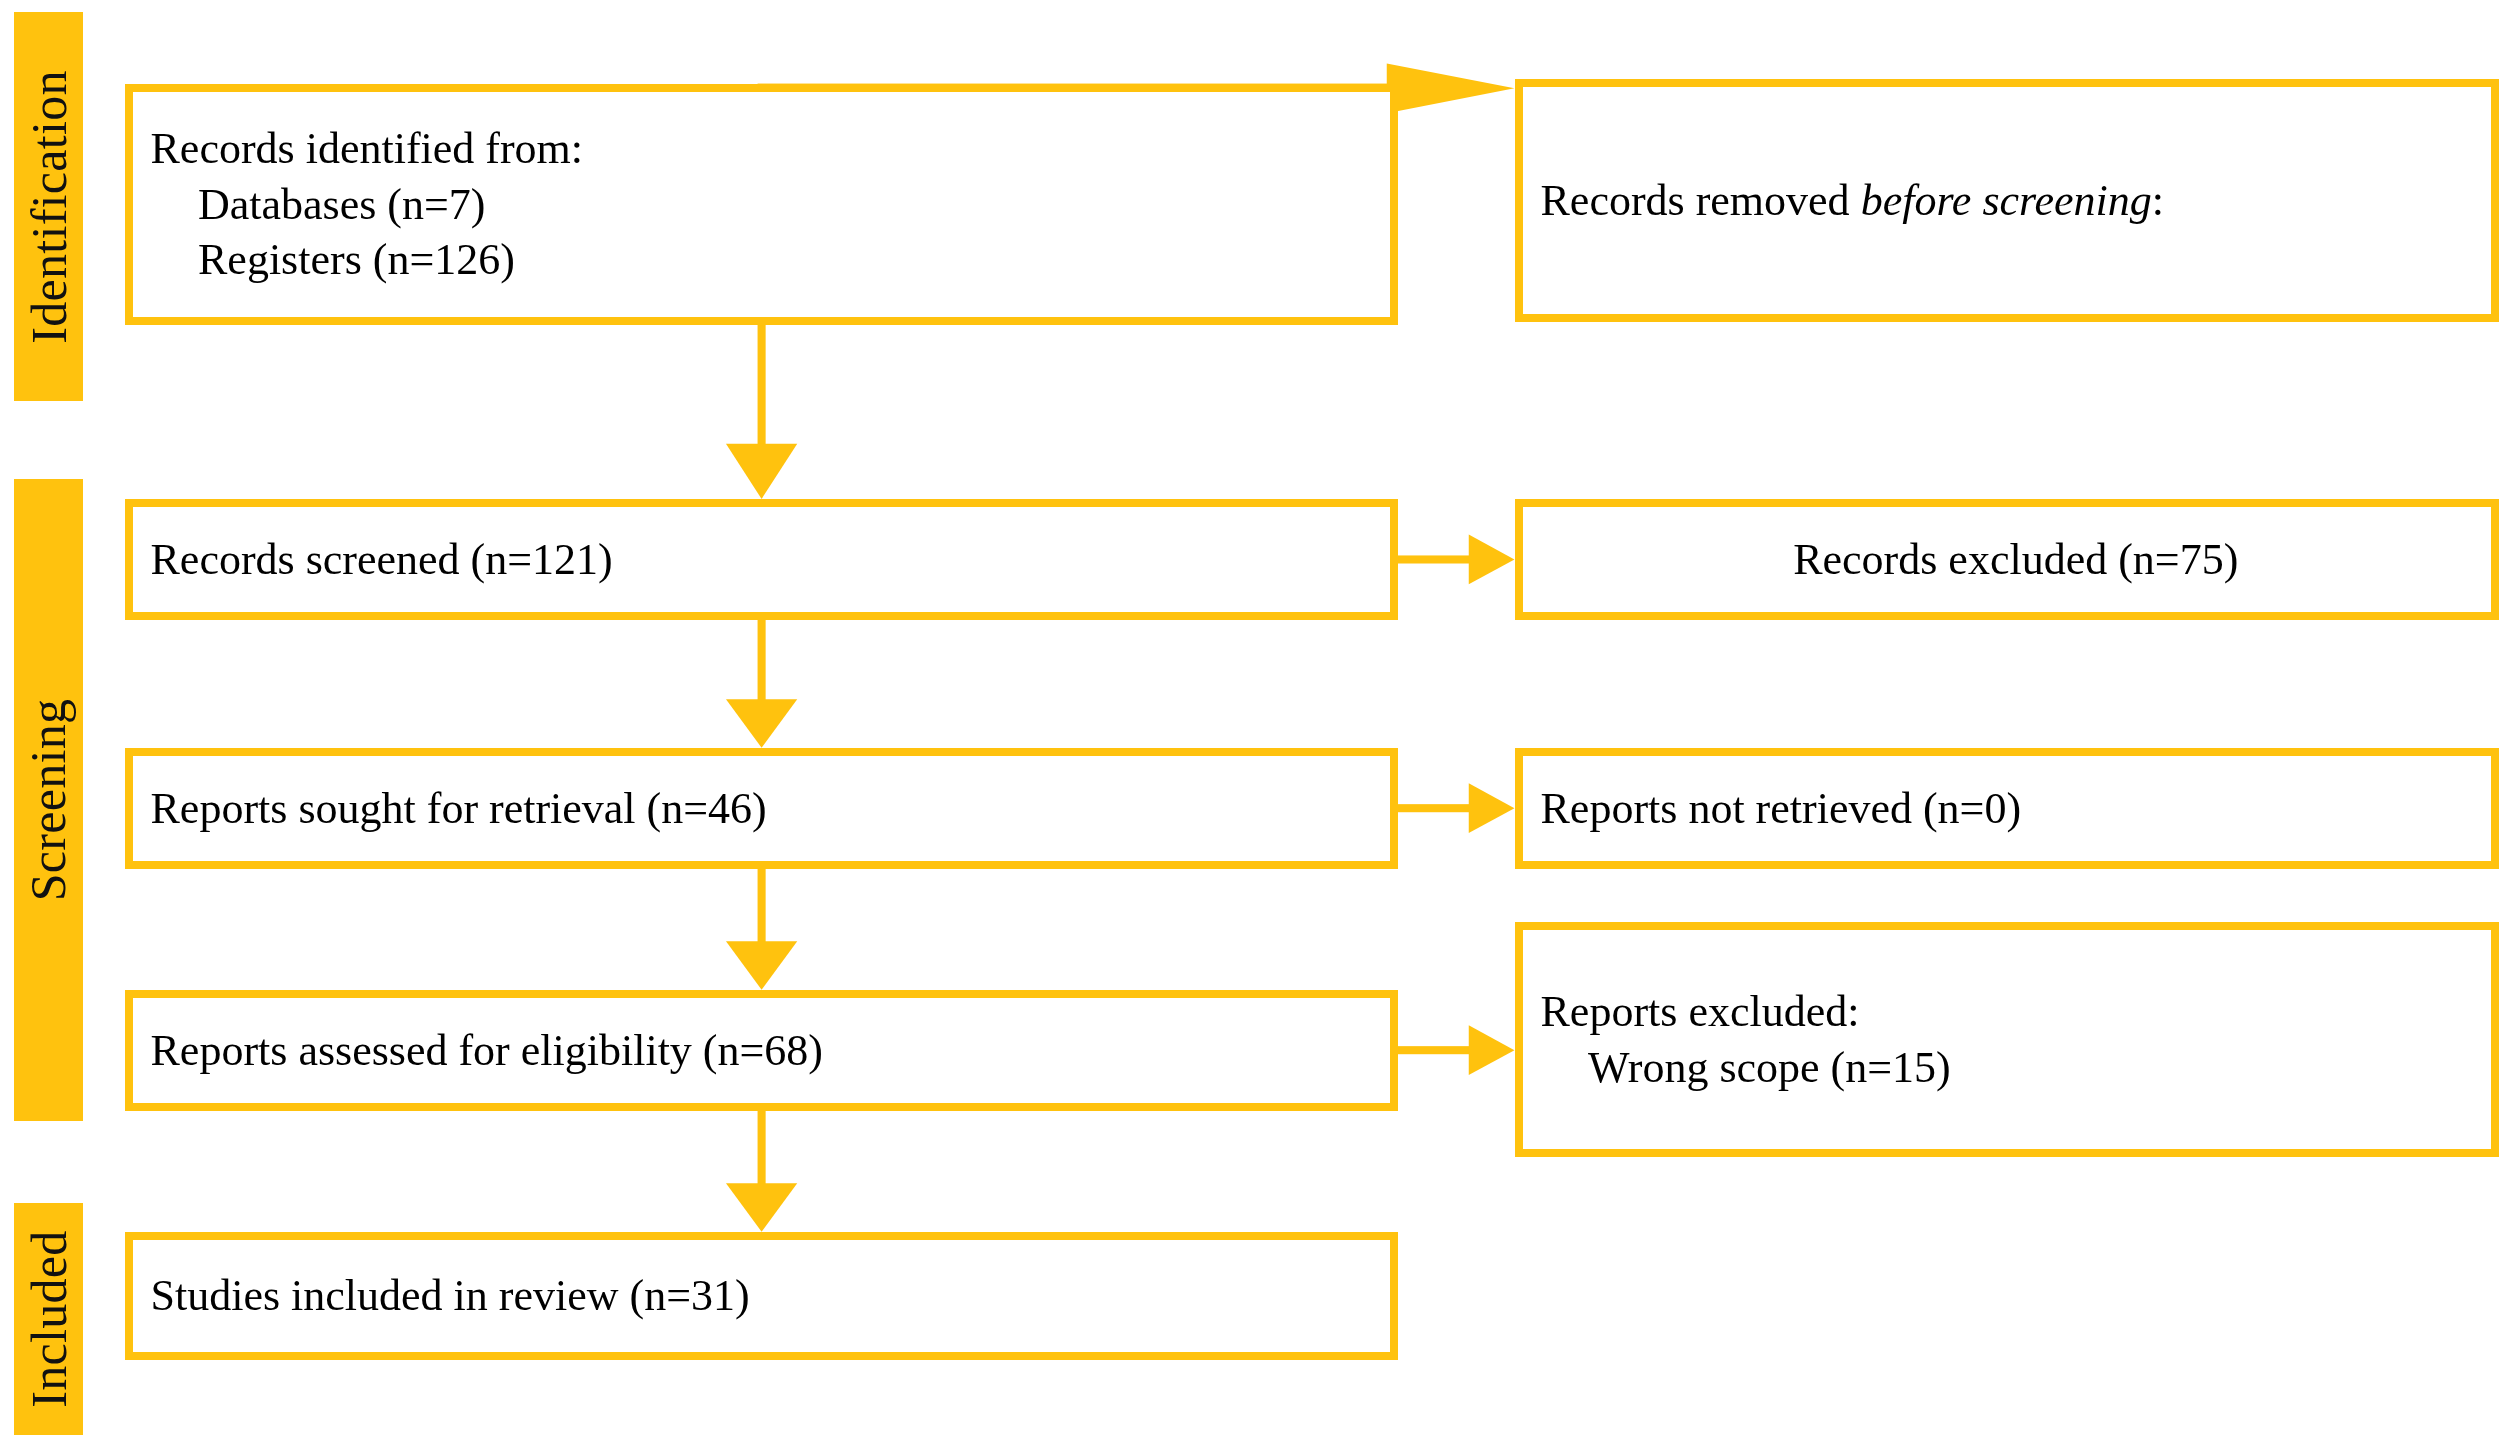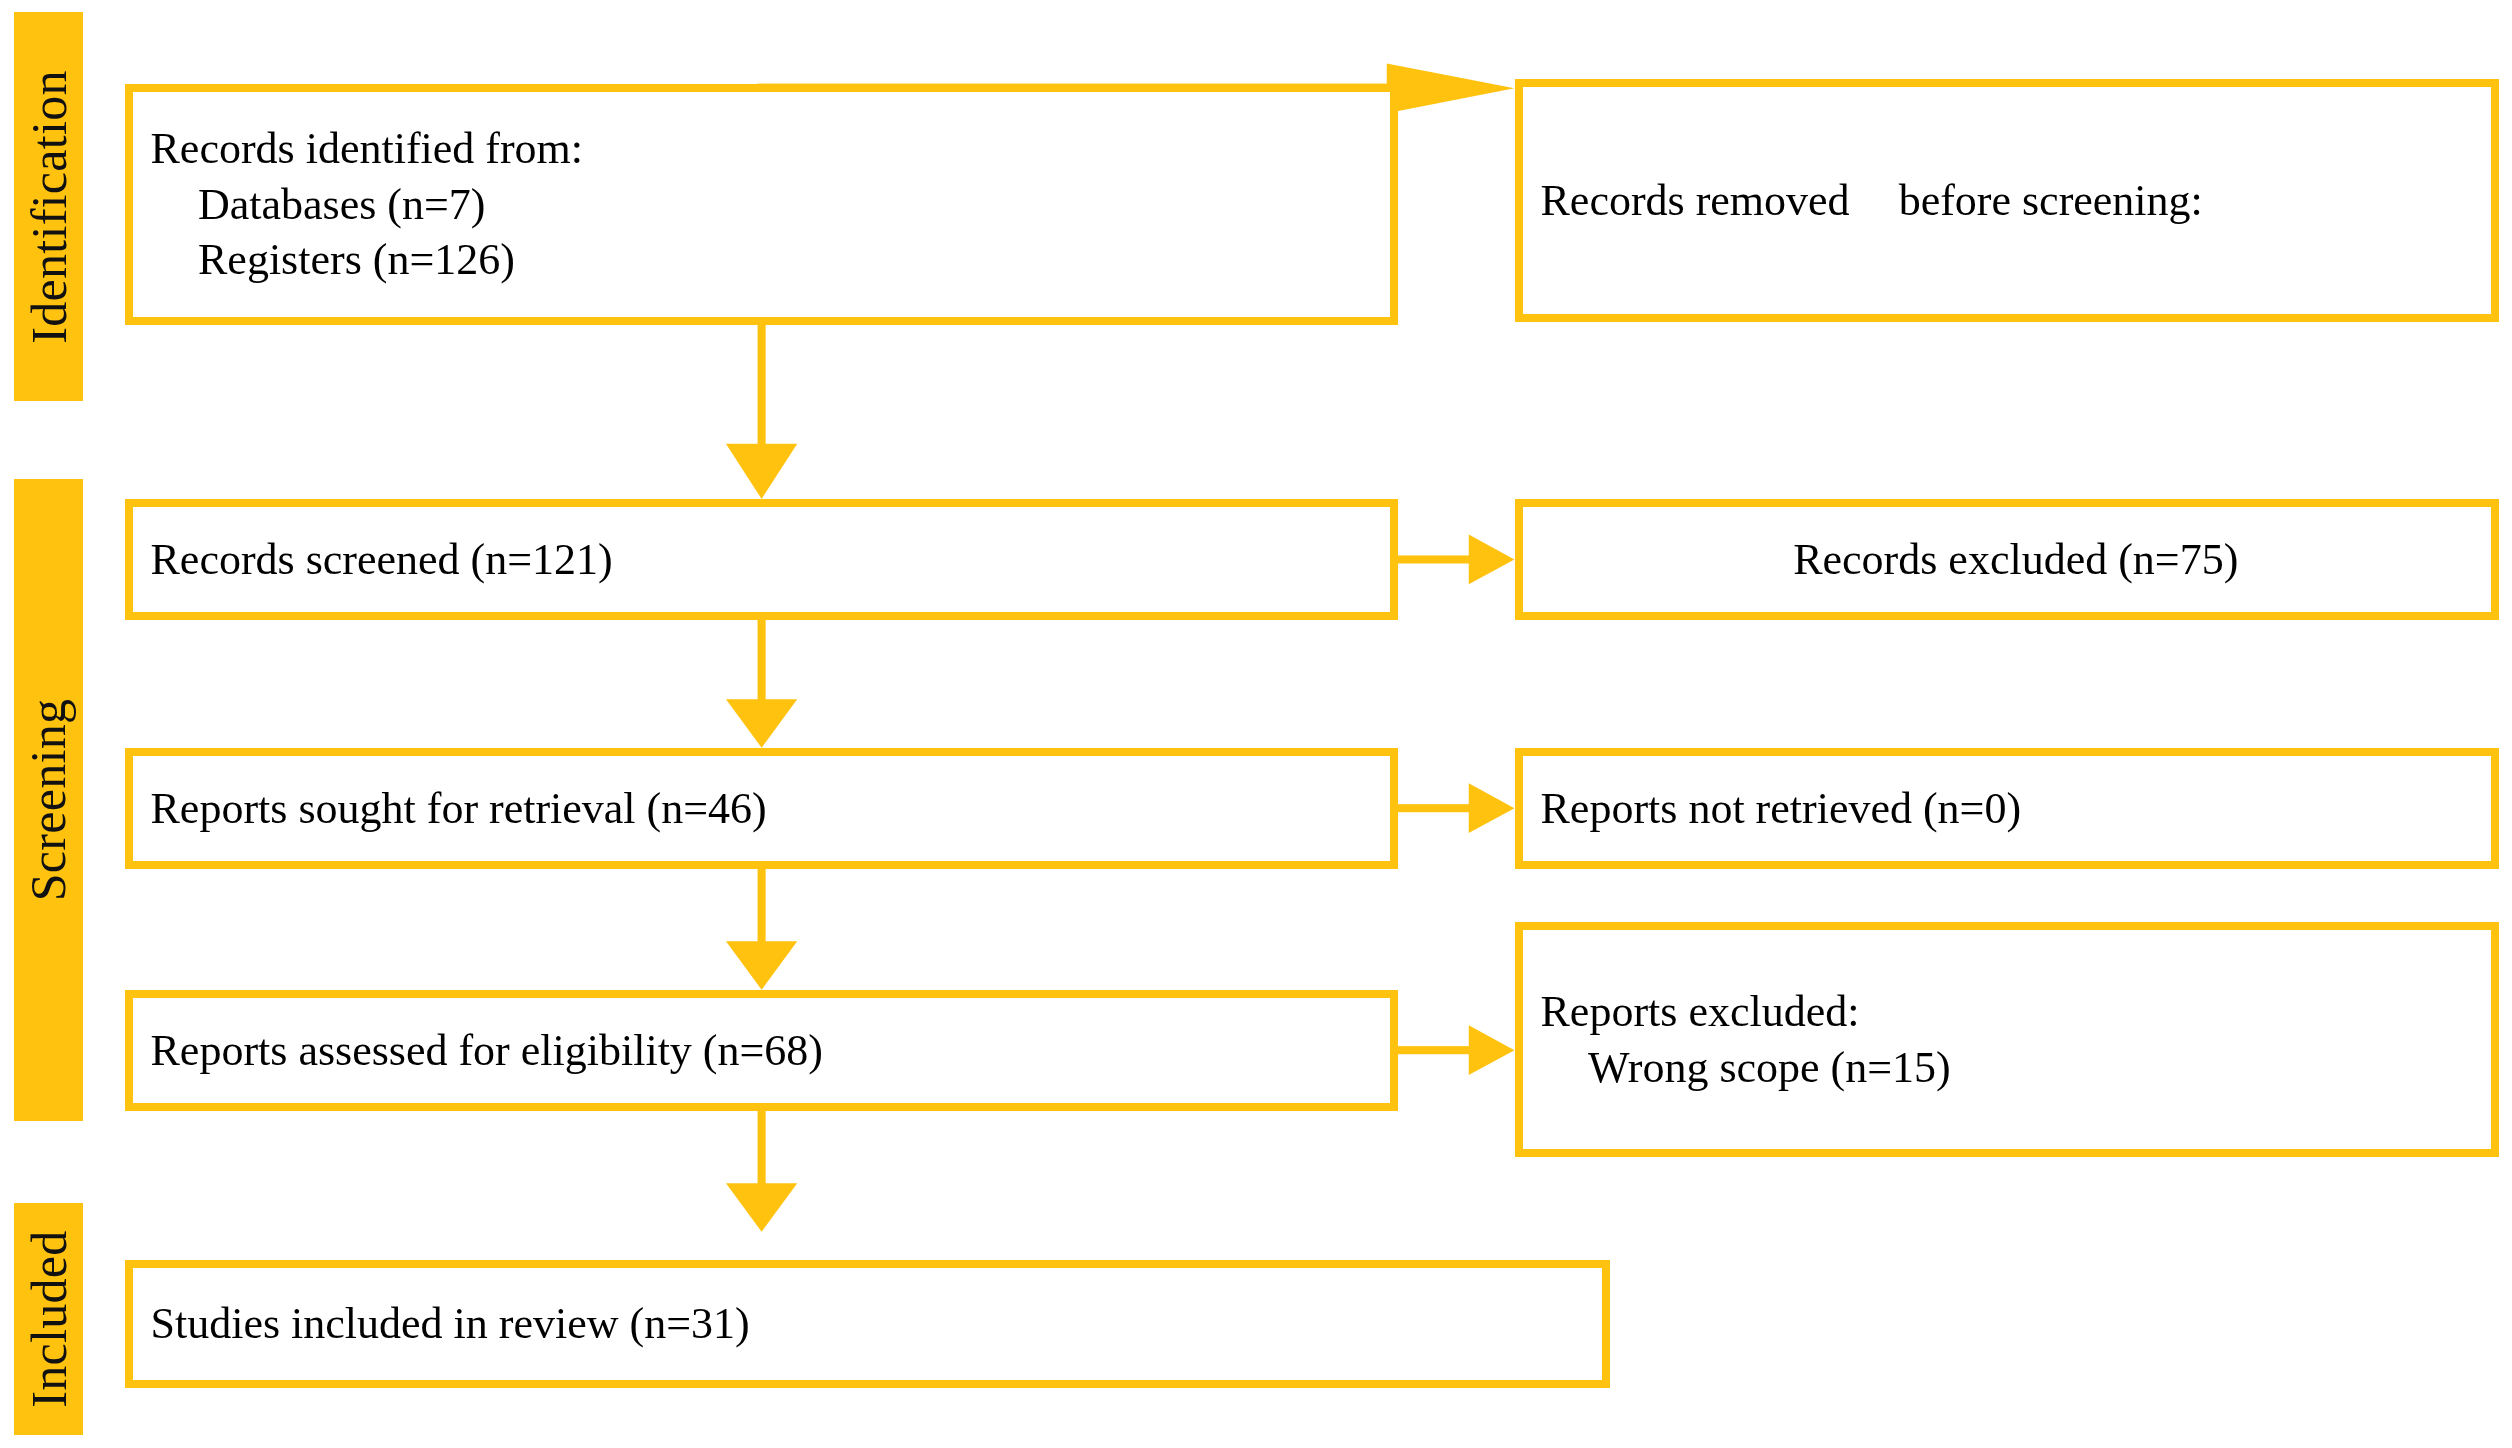--- a/index.html
+++ b/index.html
@@ -55,21 +55,21 @@
     font-size: 44px;
     line-height: 1.26;
     color: #000000;
     white-space: nowrap;
     padding-left: 17.5px;
   }
   .box-line.indent {
     padding-left: 65px;
   }
   .box-line .ital {
-    margin-left: 38px;
+    font-style: italic;
   }
 
   
   #connectors {
     position: absolute;
     left: 0;
     top: 0;
     width: 2512px;
     height: 1449px;
     pointer-events: none;
@@ -167,18 +167,18 @@
 
   <div class="flow-box" style="left:125px; top:990px; width:1273px; height:121px;">
     <div class="box-line">Reports assessed for eligibility (n=68)</div>
   </div>
 
   <div class="flow-box" style="left:1515px; top:922px; width:984px; height:235px;">
     <div class="box-line">Reports excluded:</div>
     <div class="box-line indent">Wrong scope (n=15)</div>
   </div>
 
-  <div class="flow-box" style="left:125px; top:1232px; width:1485px; height:128px;margin-top:28px;">
+  <div class="flow-box" style="left:125px; top:1232px; width:1273px; height:128px;">
     <div class="box-line">Studies included in review (n=31)</div>
   </div>
 
 </div>
 
 
 </body></html>

